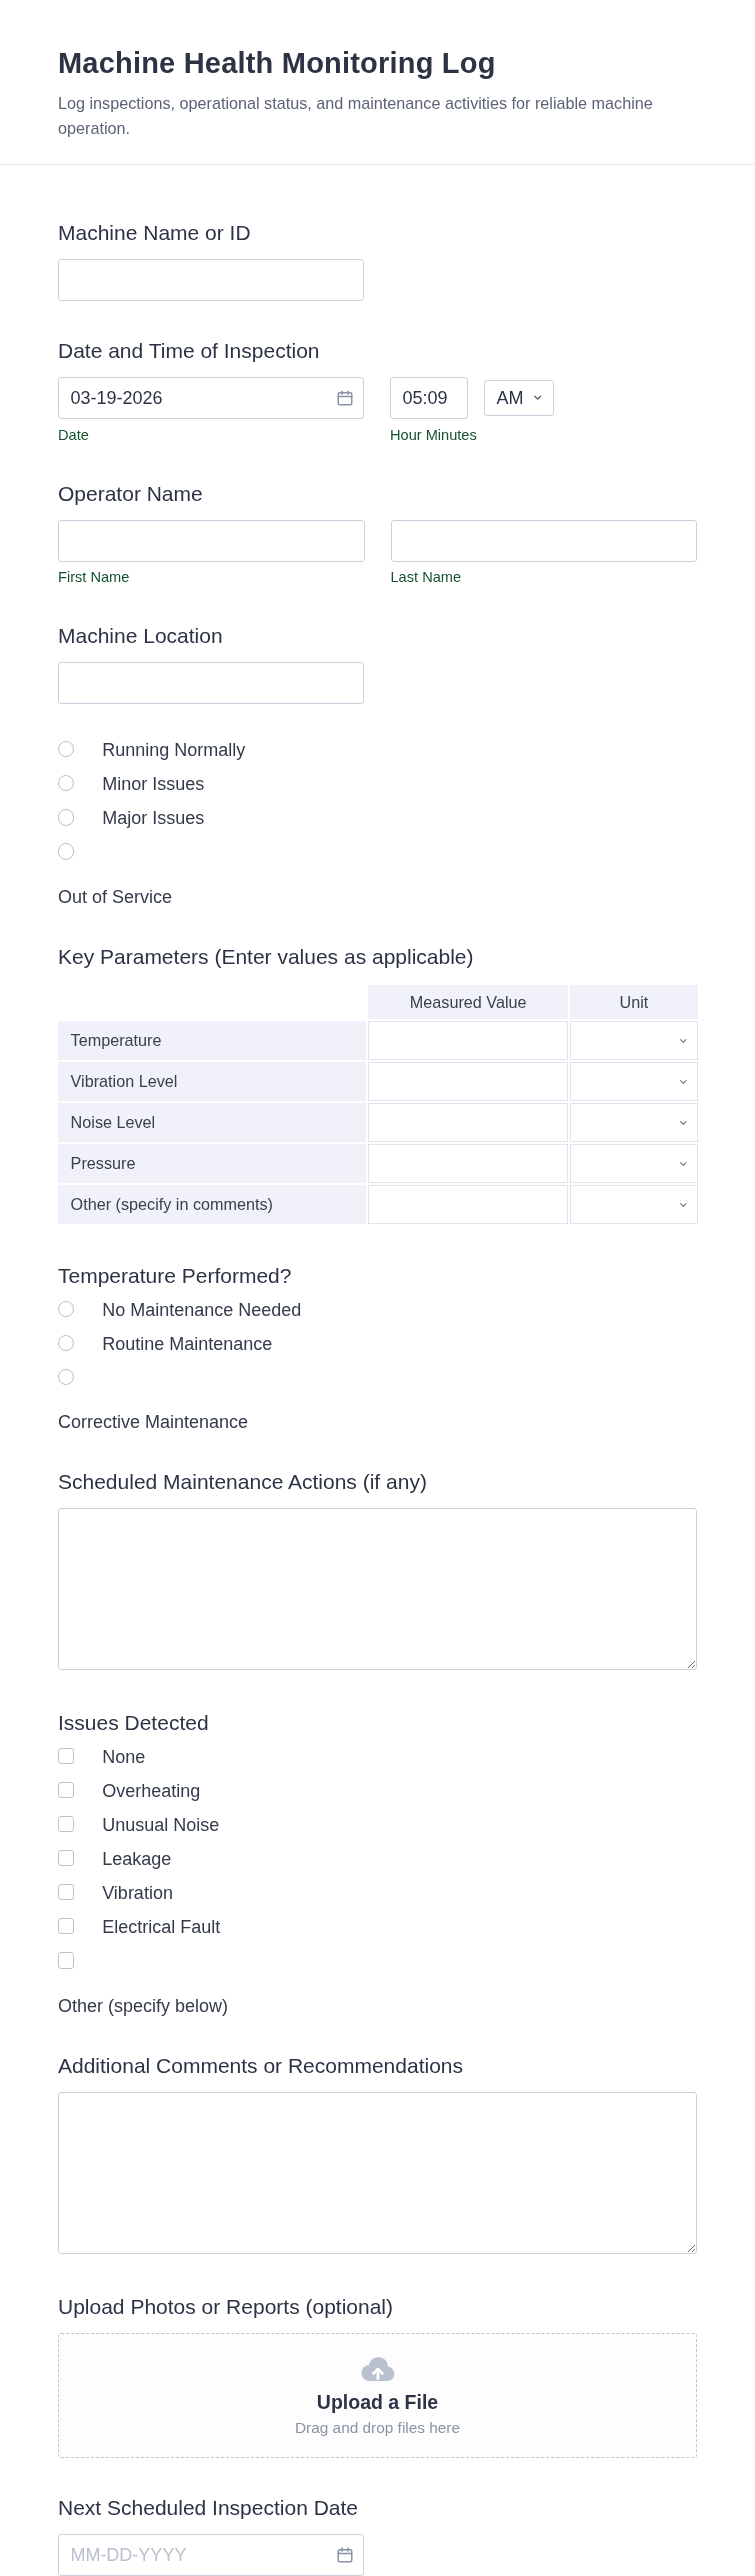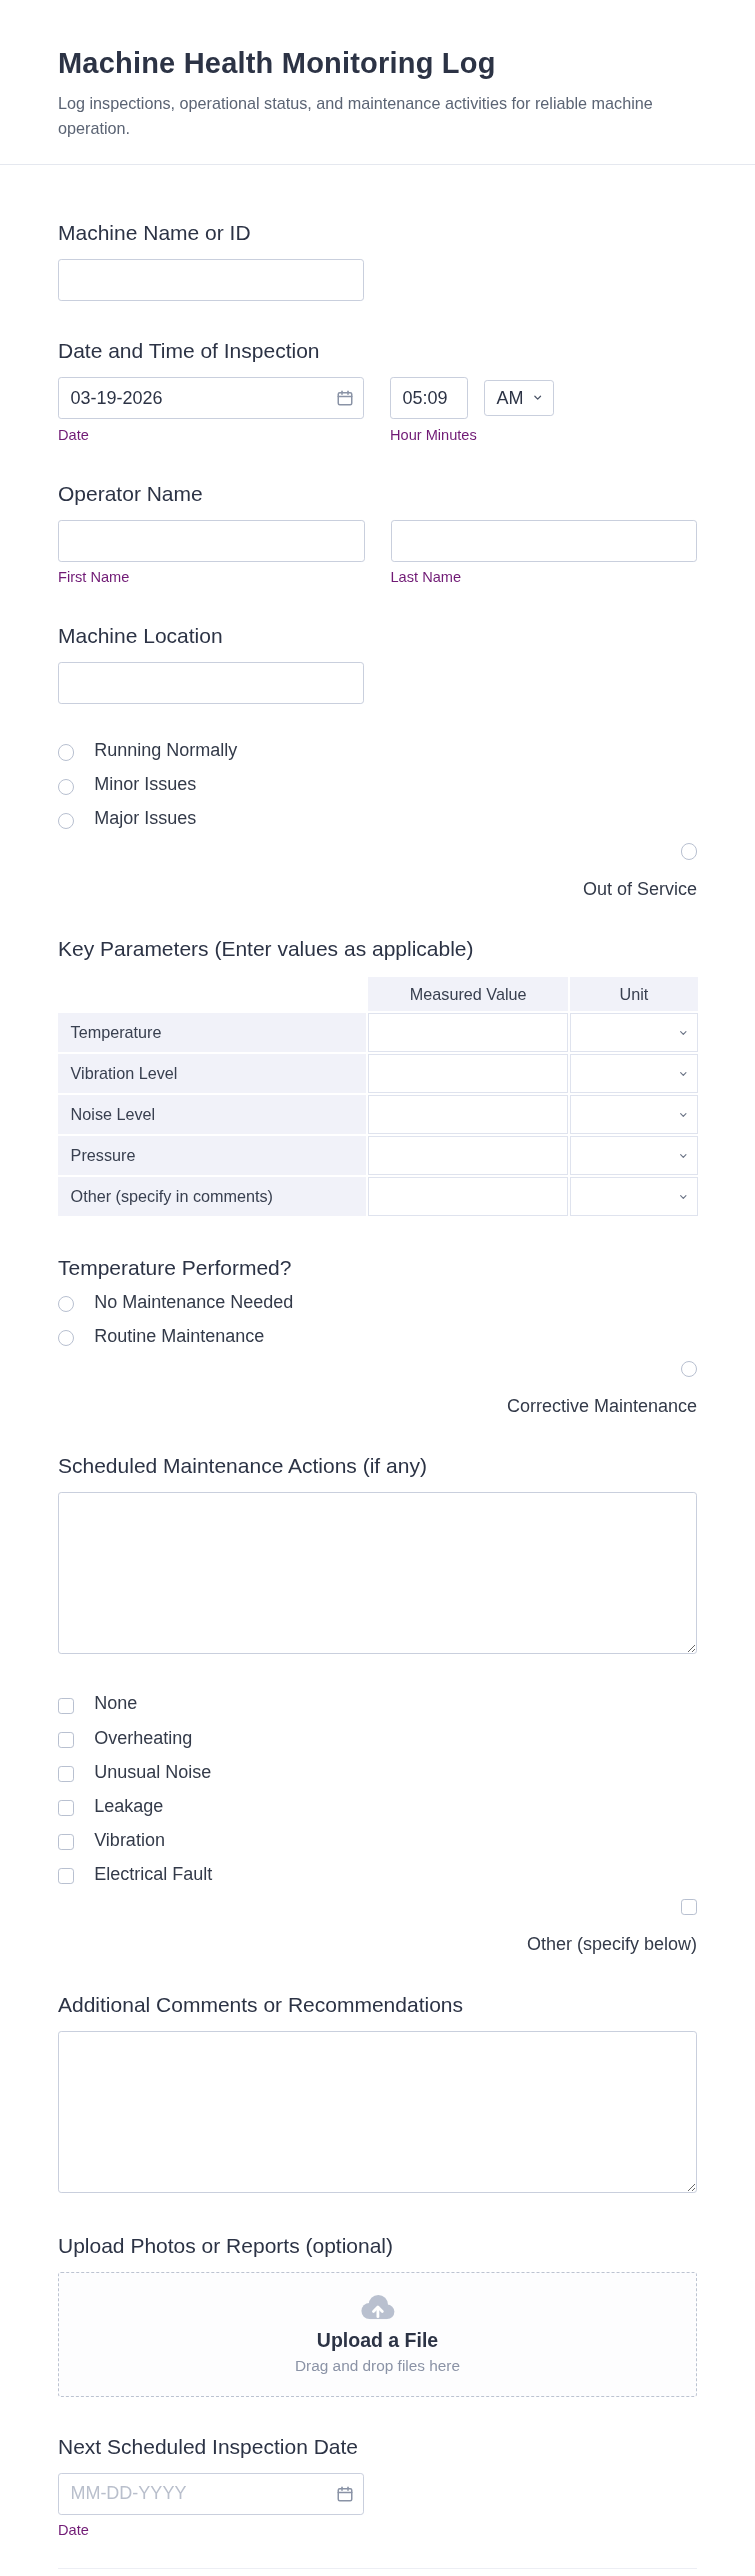--- a/index.html
+++ b/index.html
@@ -24,37 +24,37 @@
   .text-input {
     height: 42px; width: 100%;
     border: 1.2px solid #c9cfdd; border-radius: 3.2px;
     background: #fff; outline: none;
     font-family: inherit; font-size: 18px; color: #2c3345;
     padding: 0 11.4px;
   }
   .text-input::placeholder, textarea::placeholder { color: #b9bfcc; }
   .half { width: 306px; }
   .row { display: flex; gap: 26px; }
-  .sublabel { margin-top: 6.5px; font-size: 14.6px; color: #701a75; line-height: 18px; }
+  .sublabel { margin-top: 6.5px; font-size: 14.6px; color: #14532d; line-height: 18px; }
 
   .input-with-icon { position: relative; }
   .input-with-icon .text-input { padding-right: 39px; }
   .icon-calendar { position: absolute; right: 9.7px; top: 50%; transform: translateY(-50%); display: flex; }
 
   .time-row { display: flex; align-items: center; gap: 16.2px; }
   .time-input { width: 78px; }
   .select-box {
     height: 36px; min-width: 68px;
     border: 1.2px solid #c9cfdd; border-radius: 3.2px;
     display: inline-flex; align-items: center; justify-content: space-between;
     gap: 8.1px; padding: 0 9.7px 0 11.4px;
     font-size: 18px; color: #2c3345; cursor: pointer; background: #fff;
   }
 
-  .option-row { display: flex; align-items: flex-end; gap: 20px; margin-bottom: 14.6px; cursor: pointer; }
+  .option-row { display: flex; align-items: flex-start; gap: 28px; margin-bottom: 14.6px; cursor: pointer; }
   .option-row:last-child { margin-bottom: 0; flex-direction: column; }
   .option-label { font-size: 18px; color: #333a49; line-height: 19.5px; }
   .radio { width: 16.2px; height: 16.2px; border-radius: 50%; border: 1.2px solid #b8c0d0; background: #fff; flex: none; }
   .checkbox { width: 16.2px; height: 16.2px; border-radius: 3.2px; border: 1.2px solid #b8c0d0; background: #fff; flex: none; }
 
   .params-table {
     border-collapse: separate; border-spacing: 2.4px; table-layout: fixed;
     width: calc(100% + 4.9px); margin-left: -2.4px;
   }
   .params-table col.c1 { width: 48.5%; }
@@ -285,20 +285,21 @@
       <span class="option-label">Corrective Maintenance</span>
     </div>
   </section>
 
   <section class="field">
     <label class="q-label">Scheduled Maintenance Actions (if any)</label>
     <textarea class="big" style=""></textarea>
   </section>
 
   <section class="field">
+    <label class="q-label tight">Issues Detected</label>
     <div class="option-row">
       <span class="checkbox"></span>
       <span class="option-label">None</span>
     </div>
     <div class="option-row">
       <span class="checkbox"></span>
       <span class="option-label">Overheating</span>
     </div>
     <div class="option-row">
       <span class="checkbox"></span>

